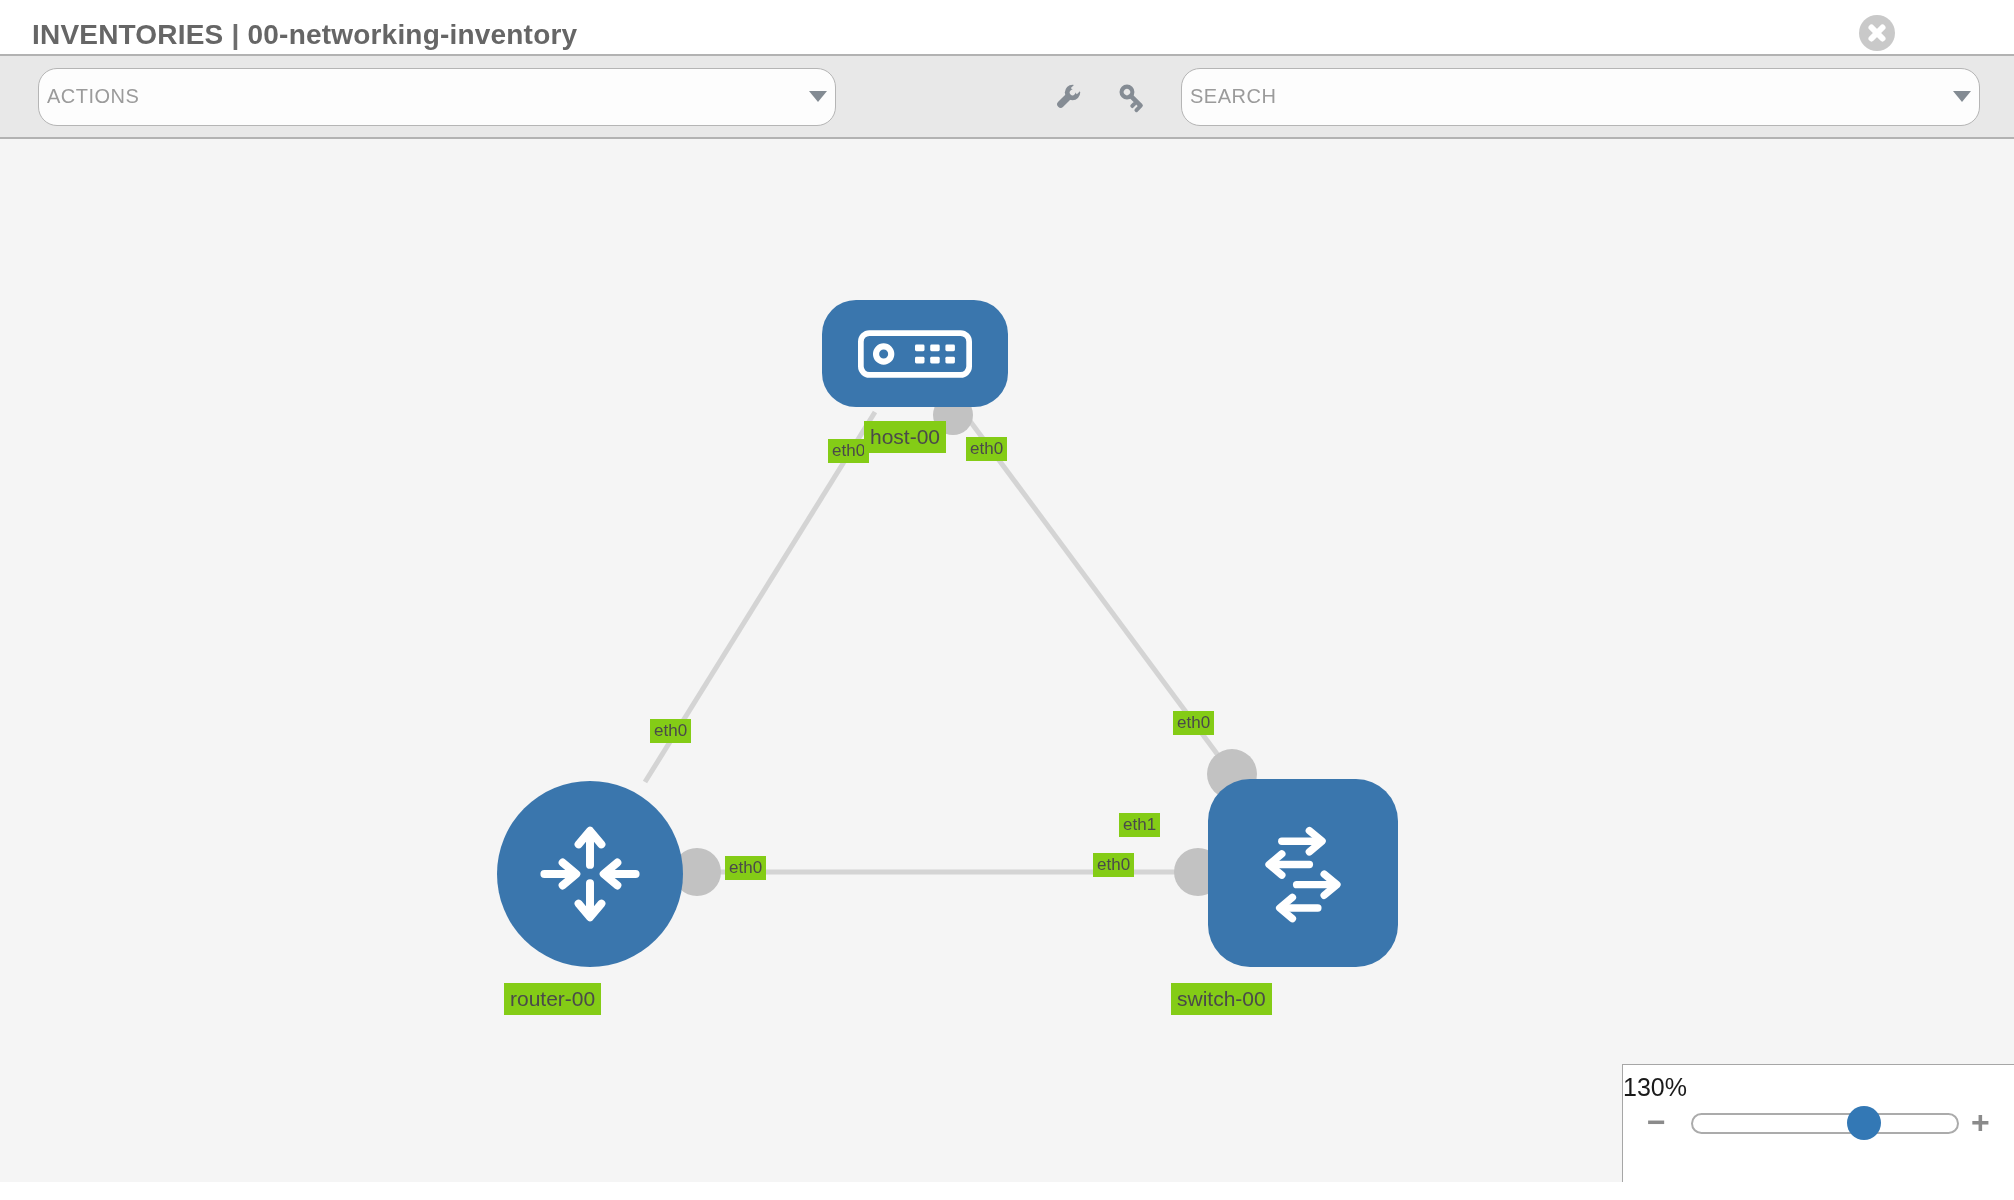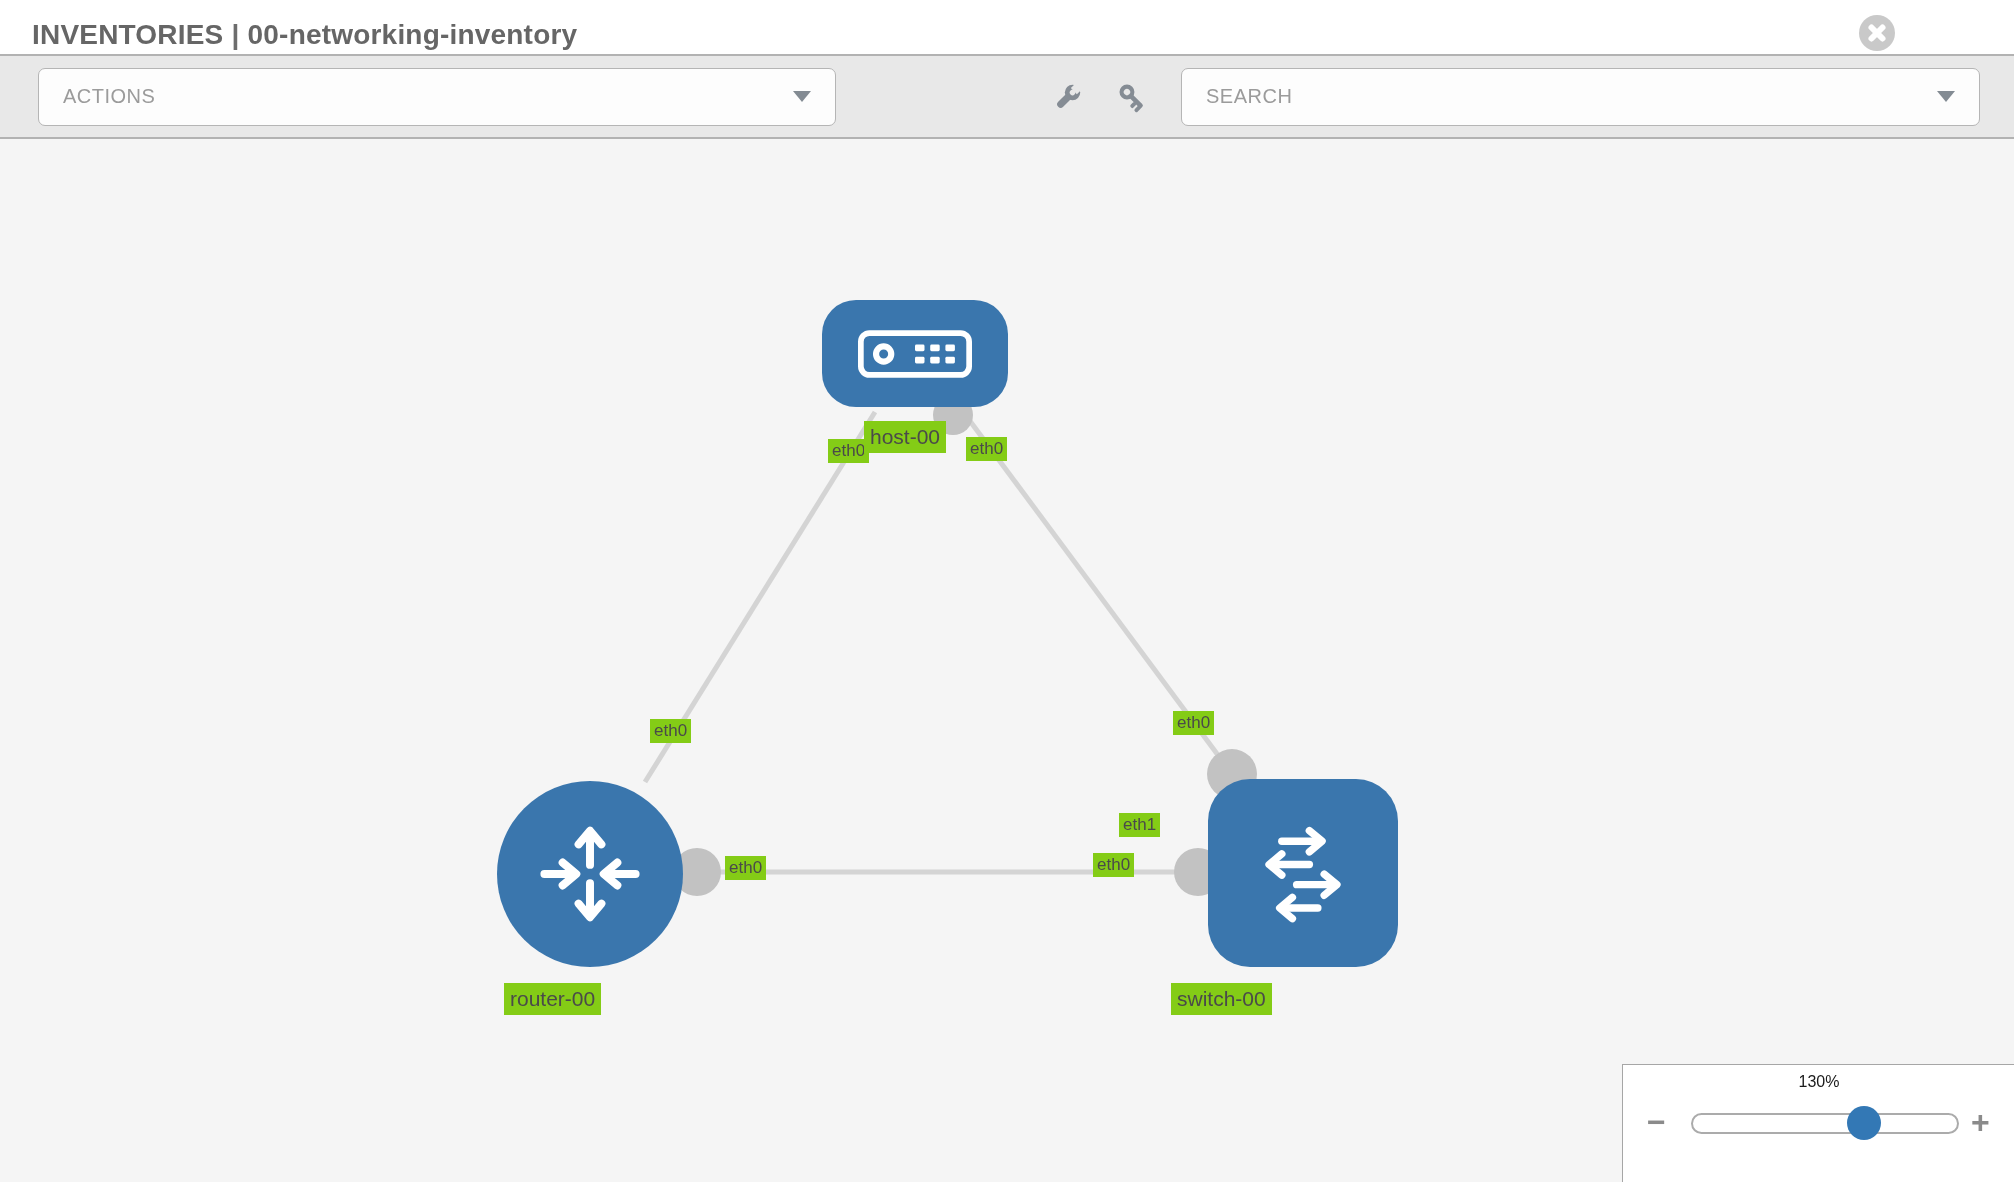--- a/index.html
+++ b/index.html
@@ -12,23 +12,23 @@
     font-weight:bold; color:#666; letter-spacing:0.2px; }
   .title span { margin-right:8px; }
   .title .sep { font-weight:bold; color:#6d6d6d; }
   .close-btn { position:absolute; left:1859px; top:15px; width:36px; height:36px;
     border:none; border-radius:50%; background:#c9c9c9; cursor:pointer; padding:0; }
   .close-btn svg { display:block; margin:0 auto; }
 
   
   .toolbar { height:83px; background:#e8e8e8; border-bottom:2px solid #b2b2b2;
     display:flex; align-items:center; }
-  .select { height:58px; background:#fdfdfd; border:1px solid #b5b5b5; border-radius:7px;
+  .select { height:58px; background:#fdfdfd; border:1px solid #b5b5b5; border-radius:19px;
     display:flex; align-items:center; justify-content:space-between;
-    padding:0 24px; font-size:20px; color:#9b9b9b; letter-spacing:0.5px; cursor:pointer; }
+    padding:0 8px; font-size:20px; color:#9b9b9b; letter-spacing:0.5px; cursor:pointer; }
   .select-actions { margin-left:38px; width:798px; }
   .select-search  { margin-left:31px; width:799px;text-align:center; }
   .caret { width:0; height:0; border-left:9px solid transparent; border-right:9px solid transparent;
     border-top:11px solid #838b93; }
   .tool { width:34px; height:34px; display:flex; align-items:center; justify-content:center; cursor:pointer; }
   .tool-wrench { margin-left:215px; }
   .tool-key { margin-left:31px; }
 
   
   .canvas { position:relative; width:2014px; height:1043px; background:#f5f5f5; overflow:hidden; }
@@ -50,22 +50,22 @@
   .chip-switch-top   { left:1173px; top:572px; }
   .chip-router-right { left:725px;  top:717px; }
   .chip-switch-under { left:1093px; top:714px; }
   .chip-switch-left  { left:1119px; top:674px; }
   .chip-router-name  { left:504px;  top:844px; }
   .chip-switch-name  { left:1171px; top:844px; }
 
   
   .zoom-panel { position:absolute; left:1622px; top:925px; width:396px; height:160px;
     background:#fff; border:1px solid #a6a6a6; }
-  .zoom-value { position:absolute; top:8px; left:0; width:392px; text-align:center;
-    font-size:16px; color:#1a1a1a; }
+  .zoom-value { position:absolute; top:8px; left:0; width:392px; 
+    font-size:25px; color:#1a1a1a; }
   .zoom-minus, .zoom-plus { position:absolute; top:40px; font-size:32px; line-height:34px;
     font-weight:bold; color:#8b8b8b; cursor:pointer; }
   .zoom-minus { left:24px; }
   .zoom-plus  { left:348px; }
   .zoom-track { position:absolute; left:68px; top:48px; width:268px; height:21px;
     background:#fff; border:2px solid #ababab; border-radius:11px; cursor:pointer; }
   .zoom-thumb { position:absolute; left:154px; top:-9px; width:34px; height:34px;
     border-radius:50%; background:#3378b5; cursor:grab; }
 </style>
 </head>

